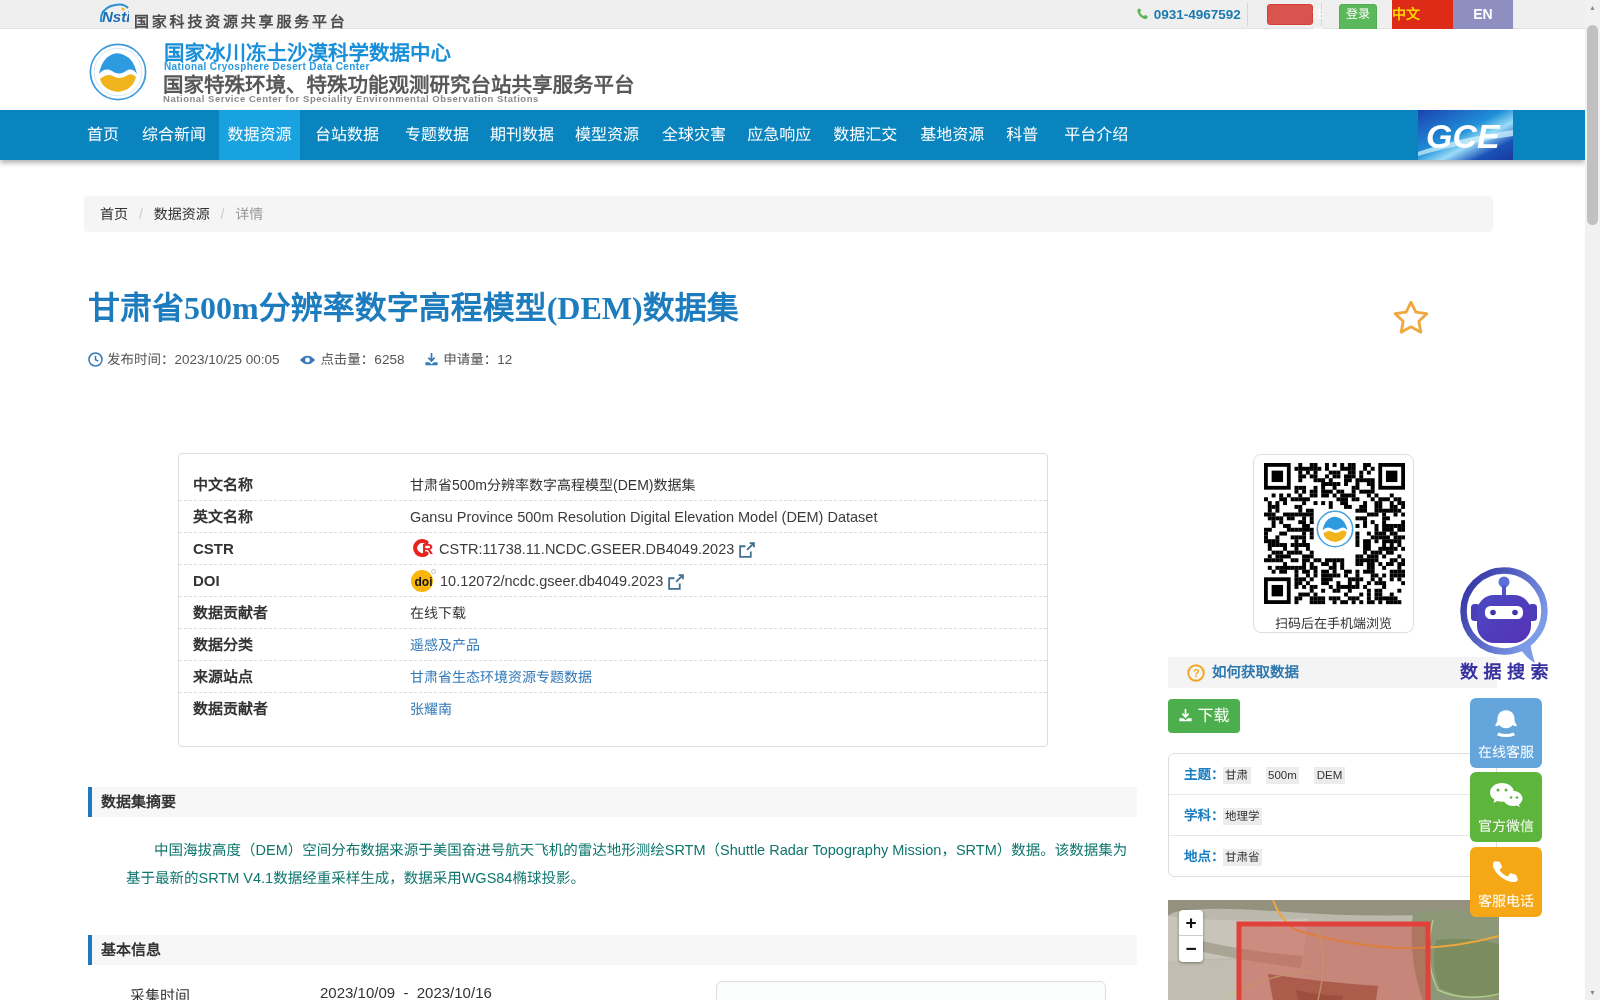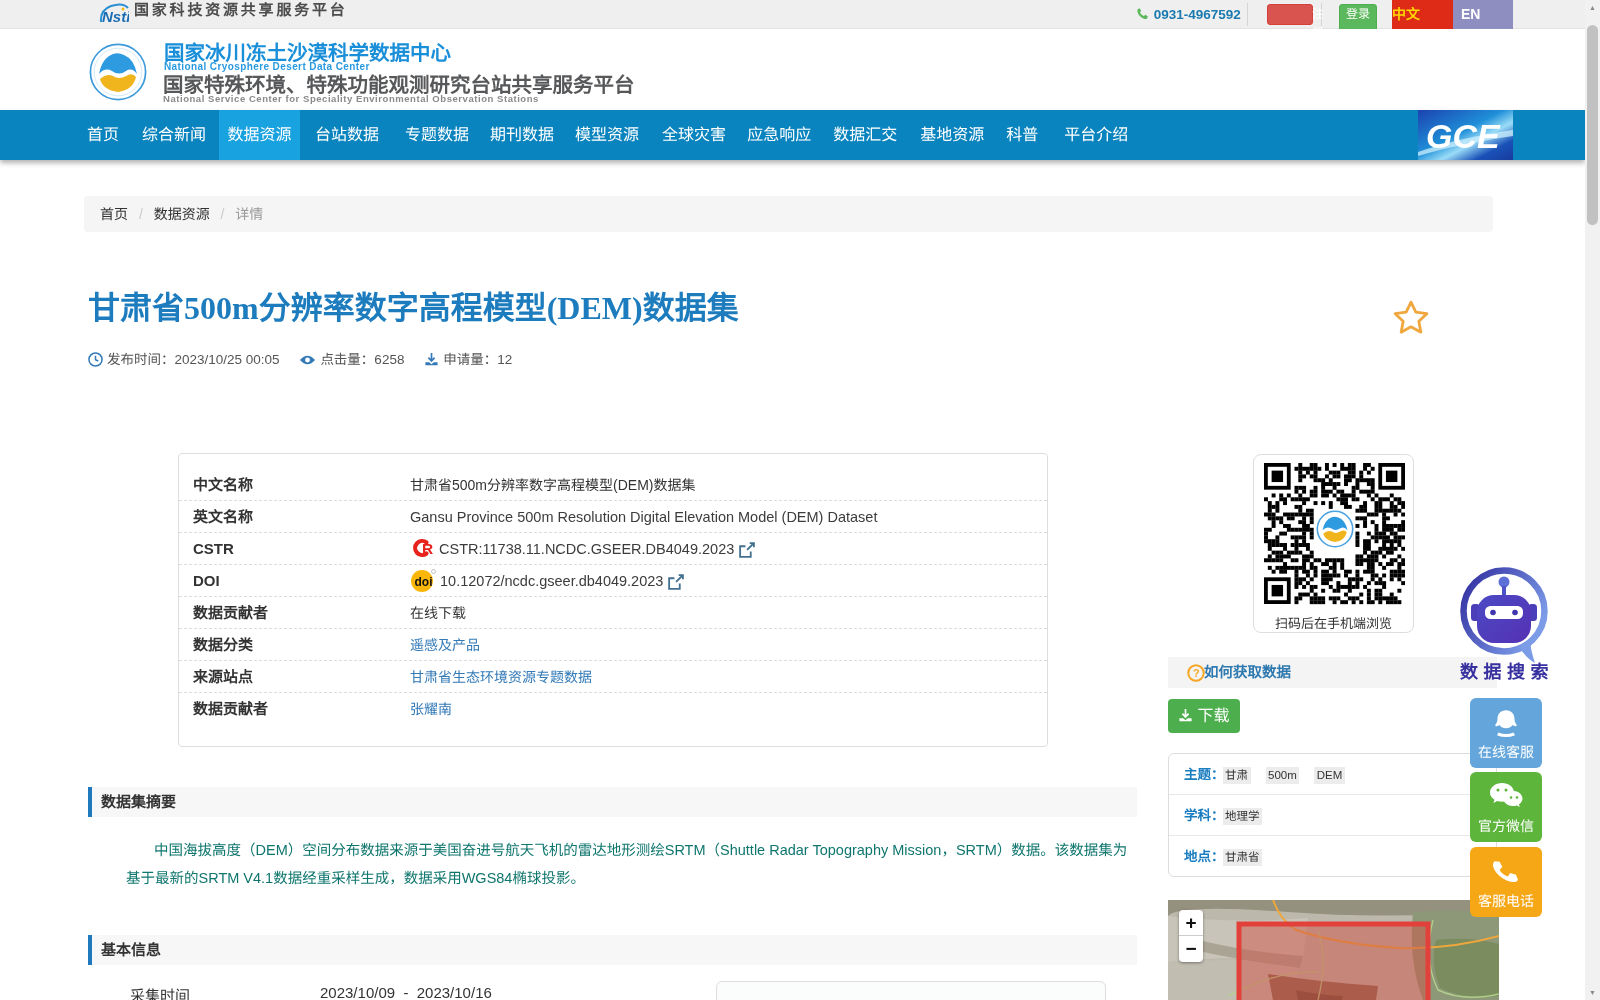--- a/index.html
+++ b/index.html
@@ -2,28 +2,28 @@
 <html lang="zh-CN"><head>
 <meta charset="utf-8">
 <title>甘肃省500m分辨率数字高程模型(DEM)数据集</title>
 <style>
 *{margin:0;padding:0;box-sizing:border-box;}
 html,body{width:1600px;height:1000px;overflow:hidden;font-family:"Liberation Sans",sans-serif;background:#fff;}
 .page{position:absolute;left:0;top:0;width:1585px;height:1000px;background:#fff;}
 
 .topbar{position:absolute;left:0;top:0;width:1585px;height:29px;background:#efefef;border-bottom:1px solid #e2e2e2;}
 .nsti{position:absolute;left:99px;top:2px;}
-.topbar .site{position:absolute;left:134px;top:2px;line-height:1;font-size:15px;font-weight:bold;color:#4d4d4d;letter-spacing:2.8px;}
+.topbar .site{position:absolute;left:134px;top:14px;line-height:1;font-size:15px;font-weight:bold;color:#4d4d4d;letter-spacing:2.8px;}
 .topbar .tel{position:absolute;left:1136px;top:7px;color:#1a7ab0;font-size:13.5px;font-weight:bold;line-height:1.2;}
 .sep1{position:absolute;left:1247px;top:3px;width:1px;height:23px;background:#d5d5d5;}
 .sep2{position:absolute;left:1321px;top:3px;width:1px;height:23px;background:#d5d5d5;}
 .btn-reg{position:absolute;left:1267px;top:4px;width:37px;height:21px;background:#d9534f;border:1px solid #d43f3a;border-radius:3px;color:#fff;font-size:12px;text-align:center;line-height:19px;padding-left:44px;}
 .btn-login{position:absolute;left:1339px;top:4px;width:38px;height:28px;background:#5cb85c;border:1px solid #4cae4c;border-radius:3px;color:#fff;font-size:12px;text-align:center;line-height:19px;}
 .lang-cn{position:absolute;left:1392px;top:0;width:61px;height:29px;background:#dd2b17;color:#ffd800;font-size:14px;font-weight:bold;text-align:left;line-height:29px;}
-.lang-en{position:absolute;left:1453px;top:0;width:60px;height:29px;background:#8e8ec0;color:#fff;font-size:14px;font-weight:bold;line-height:29px;padding-left:8px;}
+.lang-en{position:absolute;left:1453px;top:0;width:60px;height:29px;background:#8e8ec0;color:#fff;font-size:14px;font-weight:bold;text-align:center;line-height:29px;}
 
 .header{position:absolute;left:0;top:29px;width:1585px;height:81px;background:#fff;}
 .hlogo{position:absolute;left:89px;top:14px;}
 .ht1{position:absolute;left:164px;top:14px;line-height:1;font-size:20.5px;font-weight:bold;color:#1a8fd9;}
 .ht2{position:absolute;left:164px;top:32.5px;line-height:1;font-size:10px;font-weight:bold;color:#2a9ae0;letter-spacing:0.4px;}
 .ht3{position:absolute;left:163px;top:45.5px;line-height:1;font-size:20.5px;font-weight:bold;color:#57585a;}
 .ht4{position:absolute;left:163px;top:64.5px;line-height:1;font-size:9.5px;font-weight:bold;color:#8a8a8a;letter-spacing:0.55px;}
 
 .nav{position:absolute;left:0;top:110px;width:1585px;height:50px;background:#0a84be;box-shadow:0 3px 5px rgba(0,0,0,.3);}
 .nav ul{list-style:none;position:absolute;left:0;top:0;height:50px;}
@@ -55,21 +55,21 @@
 .secbar{position:absolute;left:88px;width:1049px;height:30px;background:#f7f7f7;border-left:4px solid #2079bd;line-height:30px;font-size:15px;font-weight:bold;color:#333;padding-left:9px;}
 .abs-p{position:absolute;left:126px;top:836px;width:1000px;font-size:14.5px;color:#0f766e;line-height:28px;white-space:nowrap;}
 .row-b{position:absolute;left:130px;top:984px;font-size:15px;color:#333;}
 .row-bv{position:absolute;left:320px;top:984px;font-size:15px;color:#333;}
 .box-b{position:absolute;left:716px;top:981px;width:390px;height:60px;background:#fbfdfd;border:1px solid #ddd;border-radius:6px;}
 
 .qrbox{position:absolute;left:1253px;top:454px;width:161px;height:179px;border:1px solid #ddd;border-radius:8px;background:#fff;}
 .qrcap{position:absolute;left:0;top:158px;width:100%;text-align:center;font-size:13px;color:#333;}
 .howbar{position:absolute;left:1168px;top:657px;width:329px;height:31px;background:#f4f4f4;line-height:31px;}
 .howbar .q{position:absolute;left:19px;top:7px;}
-.howbar .t{position:absolute;left:36px;top:0;font-size:14.5px;font-weight:bold;color:#2e79b0;}
+.howbar .t{position:absolute;left:44px;top:0;font-size:14.5px;font-weight:bold;color:#2e79b0;}
 .dlbtn{position:absolute;left:1168px;top:699px;width:72px;height:34px;background:#4cae4c;border-radius:4px;color:#fff;font-size:16px;text-align:center;line-height:34px;}
 .dlbtn svg{vertical-align:-2px;margin-right:4px;}
 .tagbox{position:absolute;left:1168px;top:753px;width:329px;height:124px;border:1px solid #ddd;border-radius:6px;background:#fff;}
 .tagrow{position:relative;height:41px;line-height:41px;border-bottom:1px solid #e8e8e8;padding-left:15px;font-size:13.5px;}
 .tagrow:last-child{border-bottom:none;}
 .tagrow .lb{color:#1a7dc0;font-weight:bold;margin-right:-2px;}
 .tag{display:inline-block;background:#ececec;color:#333;padding:1px 2.5px;line-height:15px;margin-right:15px;font-size:11.5px;}
 
 .map{position:absolute;left:1168px;top:900px;width:331px;height:100px;overflow:hidden;}
 .zoomctl{position:absolute;left:11px;top:10px;width:24px;height:52px;background:#fff;border-radius:4px;box-shadow:0 1px 3px rgba(0,0,0,.4);z-index:5;}

